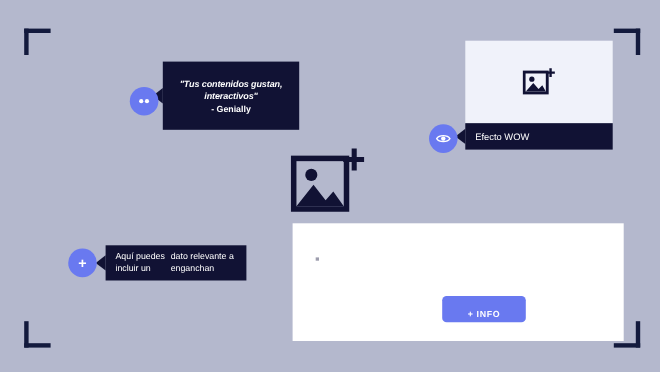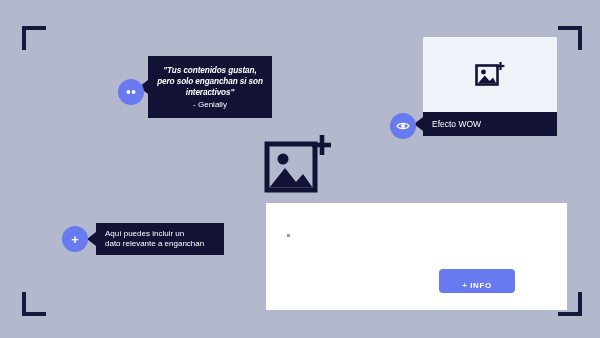--- a/index.html
+++ b/index.html
@@ -85,21 +85,21 @@
   #quote-callout .qtext {
     font-size: 8.2px;
     line-height: 11px;
     font-style: italic;
     font-weight: 700;
     letter-spacing: -0.1px;
   }
   #quote-callout .qauthor {
     font-size: 8px;
     line-height: 11px;
-    font-weight: 400;
+    font-weight: 700;
     margin-top: 1px;
   }
   #quote-badge { left: 118px; top: 79px; }
 
   
   #wow-image-card {
     position: absolute;
     left: 423px;
     top: 37px;
     width: 134px;
@@ -161,32 +161,31 @@
     border: none;
     border-radius: 4px;
     background: #6979f0;
     color: #ffffff;
     font-size: 8px;
     font-weight: 700;
     letter-spacing: 0.6px;
     font-family: "Liberation Sans", sans-serif;
     cursor: pointer;
     padding: 12px;
-    margin-left: 37px;
   }
 
   
   #info-callout {
     left: 96px;
     top: 223px;
     width: 128px;
     height: 32px;
     padding: 5px 6px 5px 9px;
     display: flex;
-    flex-direction: column;
+    flex-direction: row;
     justify-content: center;
   }
   #info-callout .line {
     font-size: 8px;
     line-height: 10.5px;
   }
   #info-badge { left: 62px; top: 226px; }
 </style>
 </head>
 <body>
@@ -199,21 +198,20 @@
   <div class="bracket br"></div>
 
   <div class="badge badge-lg" id="quote-badge">
     <svg width="12" height="10" viewBox="0 0 12 10">
       <circle cx="3.4" cy="5" r="1.9" fill="#ffffff"></circle>
       <circle cx="8.6" cy="5" r="1.9" fill="#ffffff"></circle>
     </svg>
   </div>
   <div class="callout" id="quote-callout">
     <div class="qtext">"Tus contenidos gustan,</div>
-    <div class="qtext">pero solo enganchan si son</div>
     <div class="qtext">interactivos"</div>
     <div class="qauthor">- Genially</div>
   </div>
 
   <div id="wow-image-card">
     <svg width="30" height="28" viewBox="0 0 30 28">
       <rect x="1.5" y="4.5" width="21" height="19" fill="none" stroke="#111234" stroke-width="2.6"></rect>
       <circle cx="8.5" cy="11" r="2.4" fill="#111234"></circle>
       <path d="M3 22.2 L9.8 14.4 L14.6 20 L18 16.6 L21.2 22.2 Z" fill="#111234"></path>
       <path d="M25.5 1 L25.5 9" stroke="#111234" stroke-width="2.2"></path>

